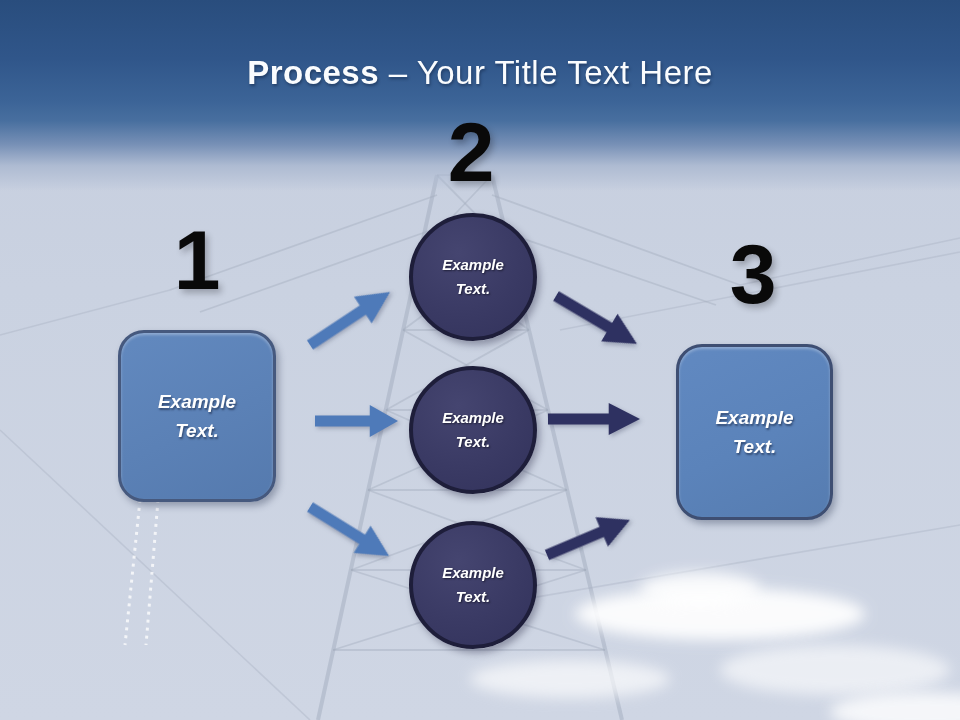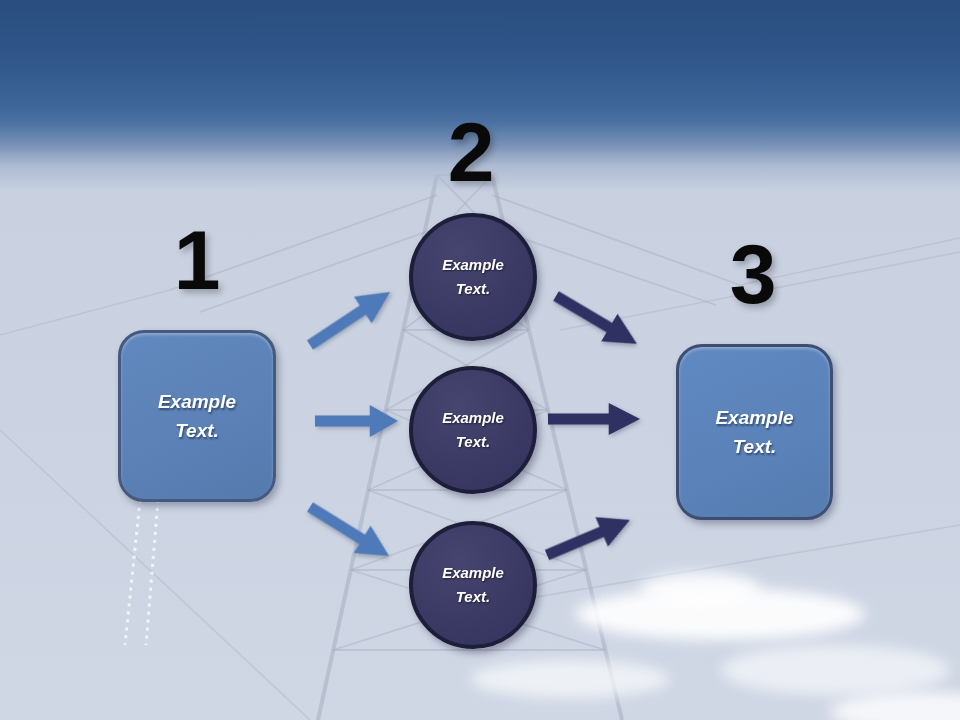--- a/index.html
+++ b/index.html
@@ -133,20 +133,23 @@
     <line class="insulator" x1="158" y1="500" x2="146" y2="645"></line>
   </svg>
 
   <div class="cloud c1"></div>
   <div class="cloud c2"></div>
   <div class="cloud c3"></div>
   <div class="cloud c4"></div>
   <div class="cloud c5"></div>
 
   <div class="header"></div>
+  <div class="title">
+    <span class="bold">Process</span><span class="rest"> – Your Title Text Here</span>
+  </div>
 
   <div class="stepnum n1">1</div>
   <div class="stepnum n2">2</div>
   <div class="stepnum n3">3</div>
 
   <div class="pbox left">Example
 Text.</div>
 
   <div class="arrow light a1">
     <svg viewBox="0 0 100 36" preserveAspectRatio="none">

